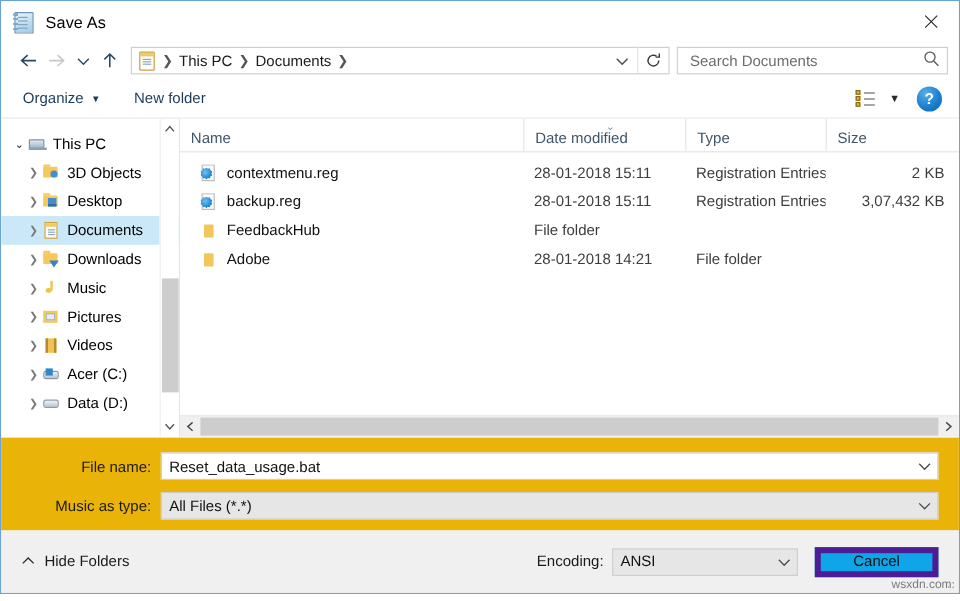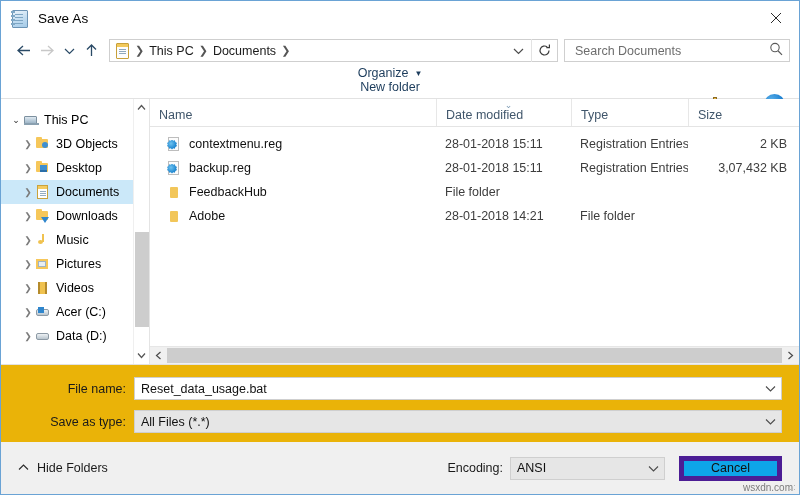--- a/index.html
+++ b/index.html
@@ -104,21 +104,20 @@
     border:0;outline:0;flex:1;font-family:inherit;font-size:12.5px;color:#000;
     background:transparent;
   }
   .searchbox input::placeholder{color:#6d6d6d;opacity:1;}
 
   
   .toolbar{
     height:32px;min-height:32px;background:#ffffff;
     display:flex;align-items:center;padding:0 10px 0 18px;
     border-bottom:1px solid #e2e2e2;
-    flex-direction:column;
   }
   .tb-item{
     font-size:12.5px;color:#1c3c5c;display:flex;align-items:center;margin-right:28px;
   }
   .tb-caret{margin-left:6px;font-size:8px;color:#1c3c5c;}
   .tb-right{margin-left:auto;display:flex;align-items:center;}
   .view-ic{
     width:17px;height:15px;position:relative;margin-right:2px;
   }
   .view-ic i{
@@ -669,21 +668,21 @@
       <div class="fctl white">
         <input type="text" value="Reset_data_usage.bat" style="">
         <span class="dd-arrow">
           <svg width="11" height="7" viewBox="0 0 11 7">
               <path d="M1 1.5 L5.5 6 L10 1.5" stroke="currentColor" stroke-width="1.1" fill="none"></path>
             </svg>
         </span>
       </div>
     </div>
     <div class="frow">
-      <div class="flabel">Save as type:</div>
+      <div class="flabel">Music as type:</div>
       <div class="fctl gray">
         <span class="statictext">All Files  (*.*)</span>
         <span class="dd-arrow">
           <svg width="11" height="7" viewBox="0 0 11 7">
               <path d="M1 1.5 L5.5 6 L10 1.5" stroke="currentColor" stroke-width="1.1" fill="none"></path>
             </svg>
         </span>
       </div>
     </div>
   </div>

